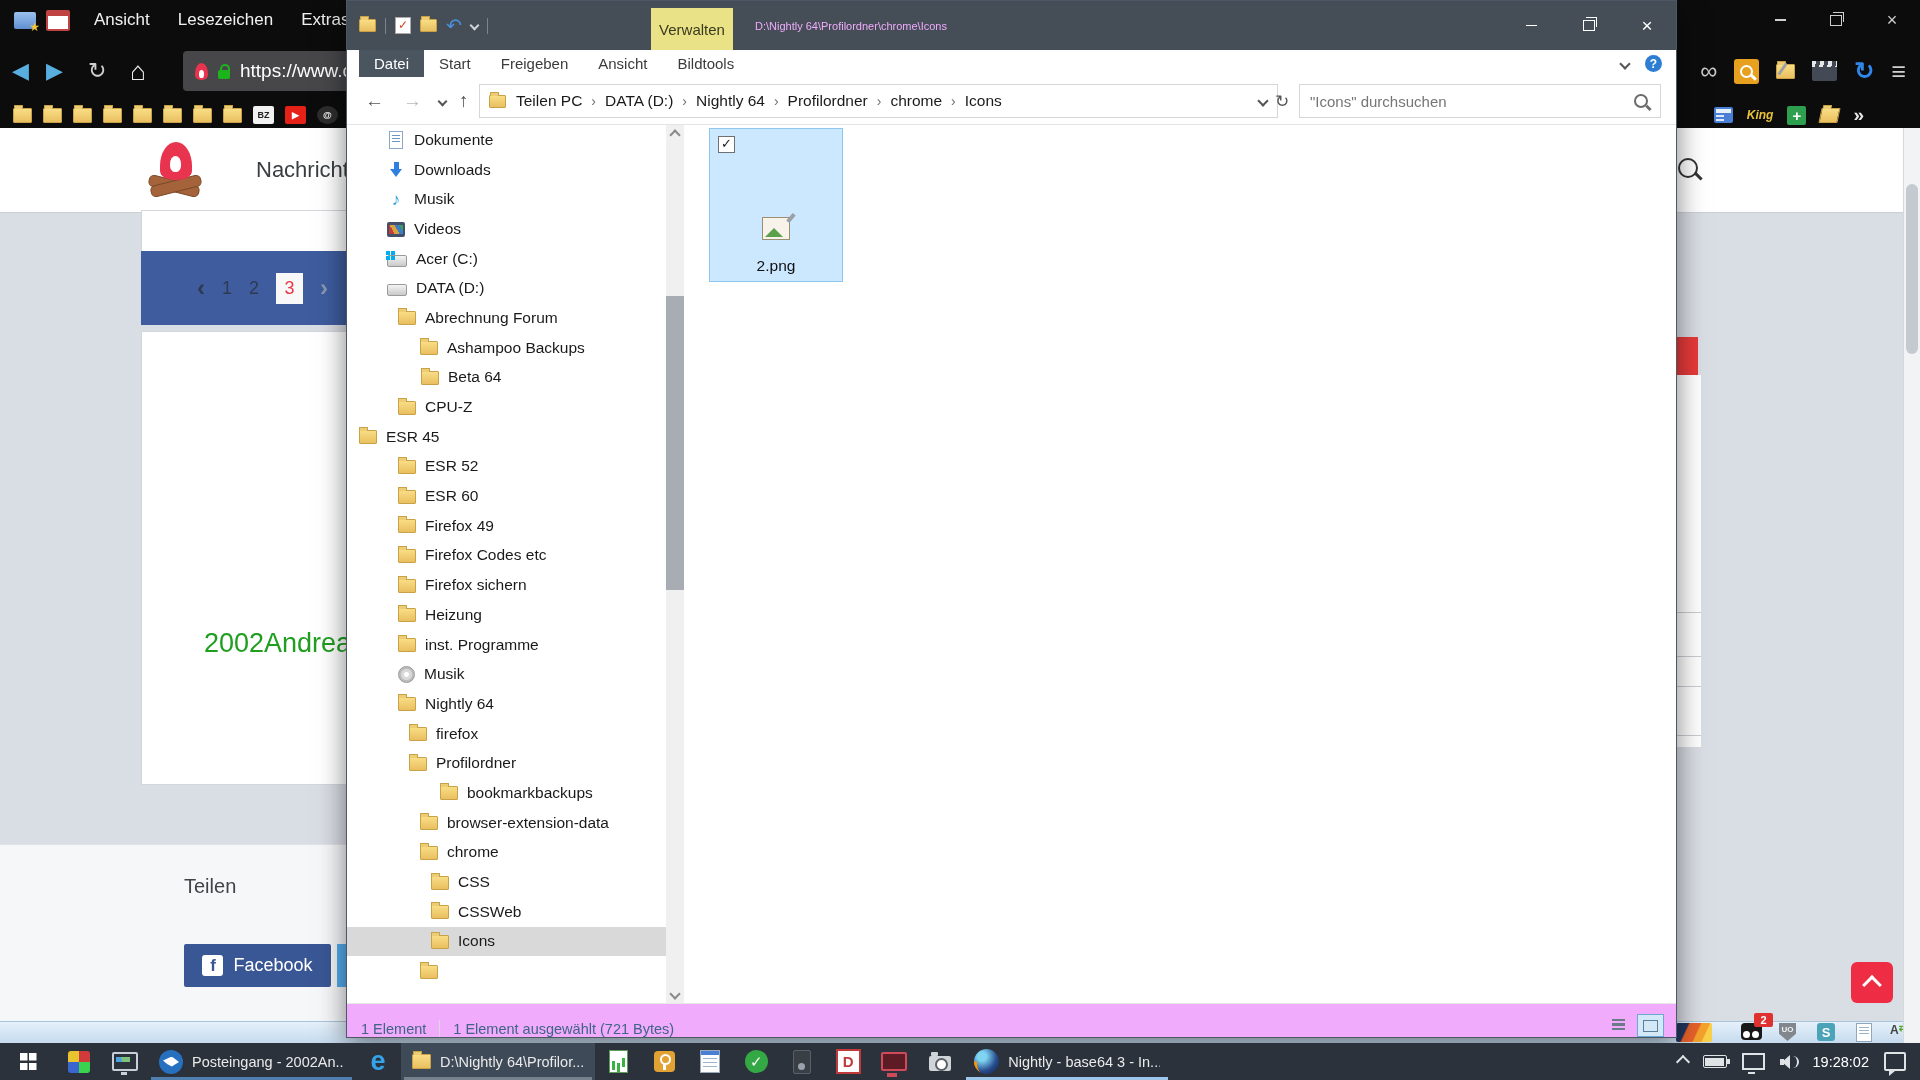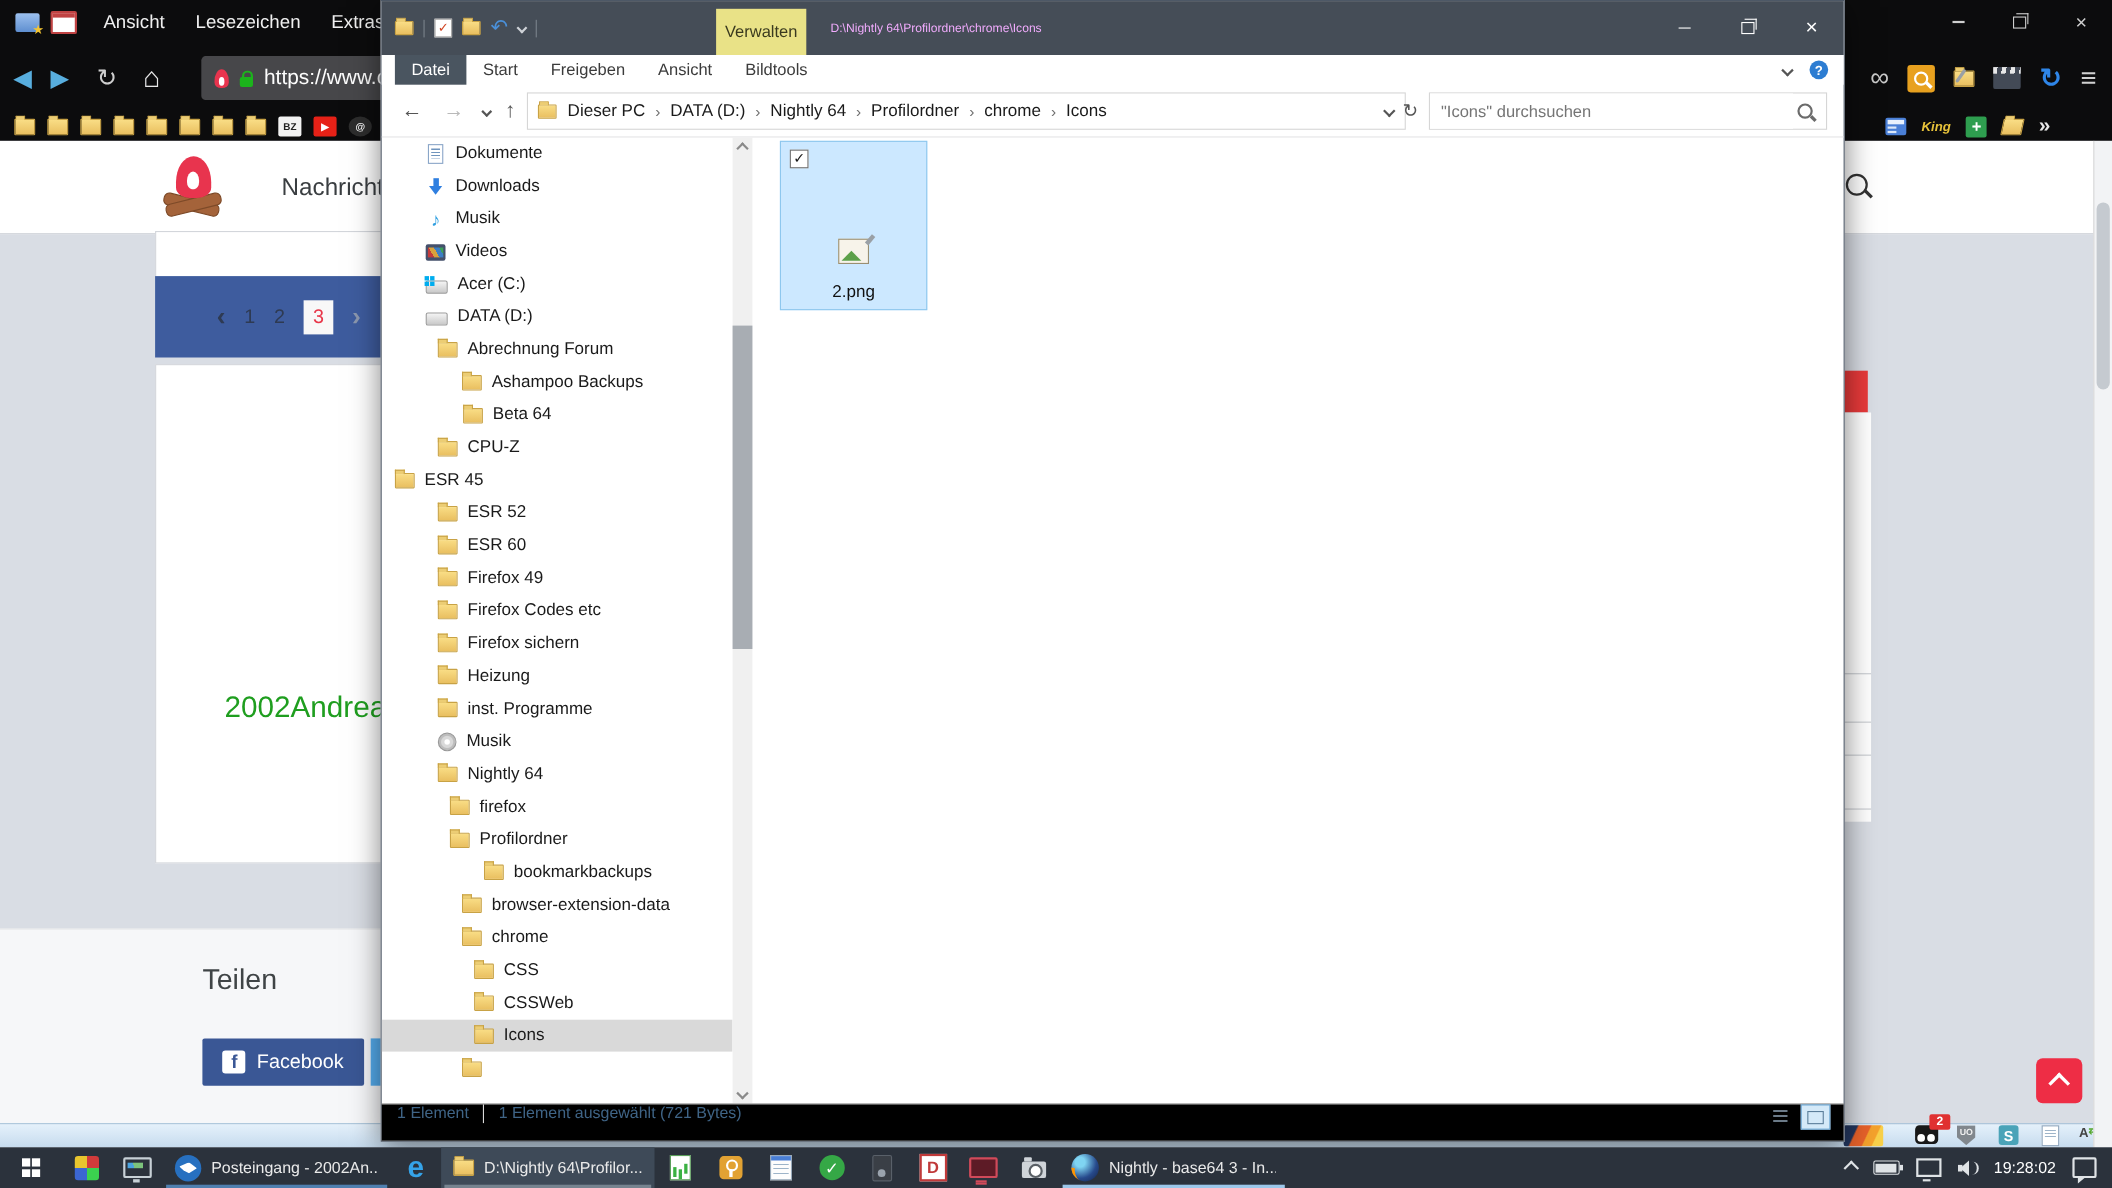--- a/index.html
+++ b/index.html
@@ -81,21 +81,21 @@
   #avatar{position:absolute;left:184px;top:228px;width:178px;height:178px;border-radius:50%;
     background:
       radial-gradient(ellipse 13px 15px at 39% 49%,#26251f 96%,transparent),
       radial-gradient(ellipse 9px 7px at 69% 47%,#3c3a30 96%,transparent),
       radial-gradient(ellipse 17px 12px at 55% 63%,#c7order 80%,transparent),
       radial-gradient(ellipse 18px 12px at 55% 63%,#c8824e 82%,transparent),
       repeating-linear-gradient(98deg,rgba(58,48,38,.30) 0 6px,rgba(0,0,0,0) 6px 15px),
       radial-gradient(circle at 52% 42%,#b4a08b 0 38%,#97856f 62%,#6f6152 100%)}
   #username{position:absolute;left:204px;top:500px;font-size:27px;color:#1f9e1f;white-space:nowrap}
   #share-panel{position:absolute;left:0;top:716px;width:400px;height:178px;background:#f6f7f9;border-top:1px solid #e1e3e6}
-  #share-heading{position:absolute;left:184px;top:30px;font-size:26px;color:#3f4446}
+  #share-heading{position:absolute;left:184px;top:30px;font-size:20px;color:#3f4446}
   #fb-btn{position:absolute;left:184px;top:99px;width:147px;height:43px;background:#3a5795;border-radius:2px;display:flex;align-items:center;justify-content:center;gap:10px}
   .f-tile{width:21px;height:21px;background:#fff;border-radius:3px;color:#3a5795;font-weight:bold;font-size:17px;display:flex;align-items:center;justify-content:center}
   #fb-label{color:#fff;font-size:18px}
   #tw-partial{position:absolute;left:337px;top:99px;width:10px;height:43px;background:#55acee}
   
   #frag-red{position:absolute;left:1675px;top:209px;width:23px;height:38px;background:#e83a3a}
   #frag-col{position:absolute;left:1675px;top:247px;width:25px;height:372px;background:#fff;border-left:1px solid #c9ccd1}
   .frag-line{position:absolute;left:0;right:0;height:1px;background:#c9ccd1}
   #scrolltop{position:absolute;left:1851px;top:834px;width:42px;height:41px;background:#ee2d45;border-radius:6px;display:flex;align-items:center;justify-content:center}
   #scrolltop .cv{border-color:#fff;border-width:3px;width:11px;height:11px;margin-top:5px}
@@ -166,21 +166,21 @@
   #tree-scroll{position:absolute;left:319px;top:0;bottom:0;width:18px;background:#f0f0f0}
   #tree-scroll .thumb{position:absolute;left:0;right:0;top:171px;height:294px;background:#a8adb3}
   #tree-scroll .cv{position:absolute;left:5px;width:6px;height:6px;border-color:#8a8a8a}
   #files{position:absolute;left:337px;right:0;top:0;bottom:0}
   #file-tile{position:absolute;left:25px;top:3px;width:132px;height:152px;background:#cce8ff;border:1px solid #8ec7ee}
   #file-check{position:absolute;left:8px;top:7px;width:15px;height:15px;background:#fff;border:1px solid #707070;font-size:13px;line-height:14px;text-align:center;color:#1a1a1a}
   #file-pic{position:absolute;left:50%;top:88px;transform:translateX(-50%);width:26px;height:21px;background:#f7f3ea;border:1px solid #9a8f72}
   #file-pic::before{content:"";position:absolute;left:2px;bottom:2px;border-left:9px solid transparent;border-right:9px solid transparent;border-bottom:9px solid #5ca04a}
   #file-pic::after{content:"";position:absolute;right:-4px;top:-5px;width:4px;height:10px;background:#9aa0a6;transform:rotate(40deg)}
   #file-label{position:absolute;left:0;right:0;bottom:6px;text-align:center;font-size:15.5px;color:#111}
-  #ex-status{position:absolute;left:0;right:0;bottom:0;height:33px;border-top:1px solid #e8e8e8;display:flex;align-items:flex-start;font-size:14.5px;color:#3f6486;background:#000000}
+  #ex-status{position:absolute;left:0;right:0;bottom:0;height:33px;border-top:1px solid #e8e8e8;display:flex;align-items:flex-end;font-size:14.5px;color:#3f6486;background:#f0abfc}
   #ex-status .sep{width:1px;height:17px;background:#d9d9d9;margin:0 13px}
   #view-toggles{position:absolute;right:12px;display:flex;gap:6px}
   .vt{width:25px;height:21px;display:flex;align-items:center;justify-content:center}
   .vt .lines{width:13px;height:11px;background:repeating-linear-gradient(#6b7a88 0 2px,transparent 2px 4.5px)}
   .vt.sel2{background:#d4e9f8;border:1px solid #6da7d4}
   .vt .pic{width:13px;height:10px;border:1.5px solid #5b7documentation;border:1.5px solid #5b7e9a}
   
   #taskbar{position:absolute;left:0;bottom:0;width:1920px;height:37px;background:#2b323c;display:flex;align-items:stretch;z-index:50}
   .tb-item{width:46px;display:flex;align-items:center;justify-content:center;flex:none}
   .winlogo{width:17px;height:17px;
@@ -396,21 +396,21 @@
     </div>
 
     <div id="ex-addr">
       <span class="addr-glyph" style="left:18px">←</span>
       <span class="addr-glyph" style="left:56px;color:#b9b9b9">→</span>
       <span class="cv" style="position:absolute;left:92px;top:21px;width:5px;height:5px"></span>
       <span class="addr-glyph" style="left:112px">↑</span>
       <div id="crumbbox">
         <span class="fold"></span>
         <span style="display:flex;align-items:center">
-            <span class="crumb">Dieser PC</span>
+            <span class="crumb">Teilen PC</span>
             <span class="crumb-sep">›</span>
             <span class="crumb">DATA (D:)</span>
             <span class="crumb-sep">›</span>
             <span class="crumb">Nightly 64</span>
             <span class="crumb-sep">›</span>
             <span class="crumb">Profilordner</span>
             <span class="crumb-sep">›</span>
             <span class="crumb">chrome</span>
             <span class="crumb-sep">›</span>
             <span class="crumb">Icons</span>

